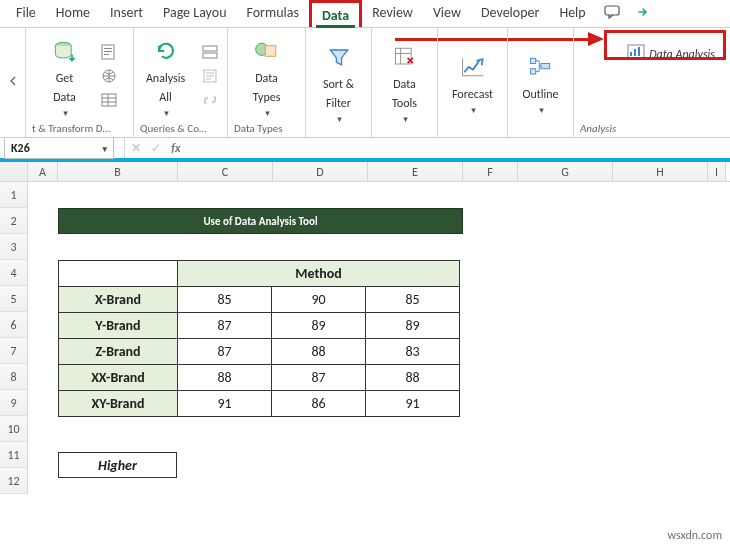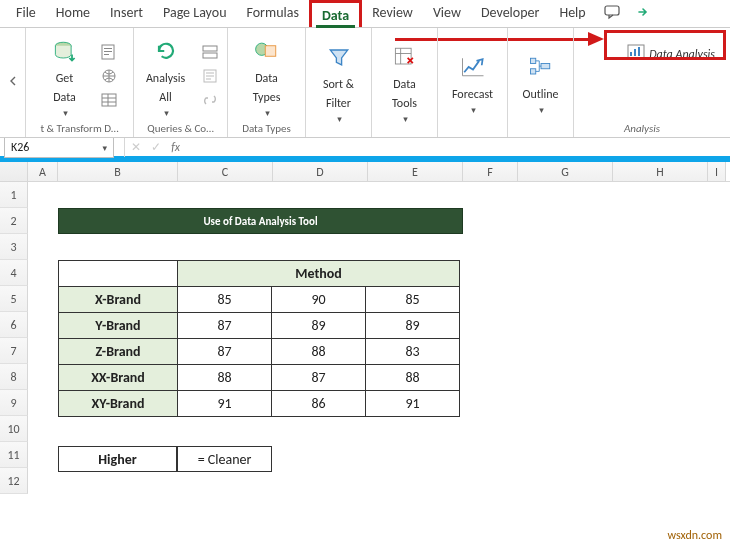--- a/index.html
+++ b/index.html
@@ -55,21 +55,20 @@
     position: relative;
   }
   .group {
     display: flex;
     flex-direction: column;
     border-right: 1px solid #d7d7d7;
     padding: 4px 6px 0 6px;
     position: relative;
   }
   .group-label {
-    text-align: center;
     color: #666;
     font-size: 11px;
     padding: 2px 0;
     white-space: nowrap;
     overflow: hidden;
     text-overflow: ellipsis;
   }
   .group-body {
     flex: 1;
     display: flex;
@@ -93,22 +92,23 @@
   .icon { width:32px; height:32px; display:flex; align-items:center; justify-content:center; }
   .icon svg { width:28px; height:28px; }
   .caret { font-size:9px; color:#555; margin-left:2px;}
   
   .redbox { position:absolute; border:3px solid #d11a1a; pointer-events:none; }
   .arrow-line{position:absolute; height:3px; background:#d11a1a; pointer-events:none;}
   .arrow-head{position:absolute; width:0;height:0;border-top:7px solid transparent;border-bottom:7px solid transparent;border-left:16px solid #d11a1a;pointer-events:none;}
   
   .fx-row {
     display:flex; align-items:center;
-    height:24px; border-bottom:6px solid #0ea5e9;
+    height:24px; border-bottom:4px solid #0ea5e9;
     background:#fff;
+    font-weight:bold;
   }
   .namebox{
     width:110px; height:22px; margin:0 4px;
     border:1px solid #bfbfbf; background:#fff;
     display:flex; align-items:center; padding:0 6px;
     font-size:12px;
   }
   .namebox .caret{margin-left:auto;}
   .fx-divider{width:1px;height:20px;background:#d7d7d7;margin:0 6px;}
   .fx-controls{display:flex;gap:10px;color:#777;align-items:center;}
@@ -133,25 +133,25 @@
     display:flex;align-items:center;justify-content:center;
     font-size:11px; border:1px solid #1e3a22;
   }
   
   .tbl{position:absolute;left:30px;top:78px;border:1px solid #333; border-collapse:collapse;padding-left:32px;}
   .tbl td,.tbl th{border:1px solid #333;height:26px;text-align:center;font-size:14px;}
   .tbl .hdr{background:#e4efdc;font-weight:bold;}
   .tbl .side{background:#e4efdc;font-weight:bold;width:119px;}
   .tbl .val{width:94px;}
   
-  .legend{position:absolute;left:30px;top:264px;display:flex;}
+  .legend{position:absolute;left:30px;top:270px;display:flex;font-style:italic;}
   .legend div{border:1px solid #333;height:26px;display:flex;align-items:center;justify-content:center;font-size:14px;}
   .legend .l1{width:119px;font-weight:bold;}
   .legend .l2{width:95px;}
-  .watermark{position:absolute;right:8px;bottom:4px;color:#a16207;font-size:12px;}
+  .watermark{position:absolute;right:8px;bottom:4px;color:#737373;font-size:12px;}
 </style>
 </head>
 <body>
 
 <div class="tabs">
   <div class="tab">File</div>
   <div class="tab">Home</div>
   <div class="tab">Insert</div>
   <div class="tab">Page Layou</div>
   <div class="tab">Formulas</div>
@@ -452,18 +452,17 @@
         <th class="side">XY-Brand</th>
         <td class="val">91</td>
         <td class="val">86</td>
         <td class="val">91</td>
       </tr>
     </tbody>
       </table>
 
     <div class="legend">
       <div class="l1">Higher</div>
-      <div class="l2">= Cleaner</div>
     </div>
   </div>
 </div>
 
 <div class="watermark">wsxdn.com</div>
 
 </body></html>

